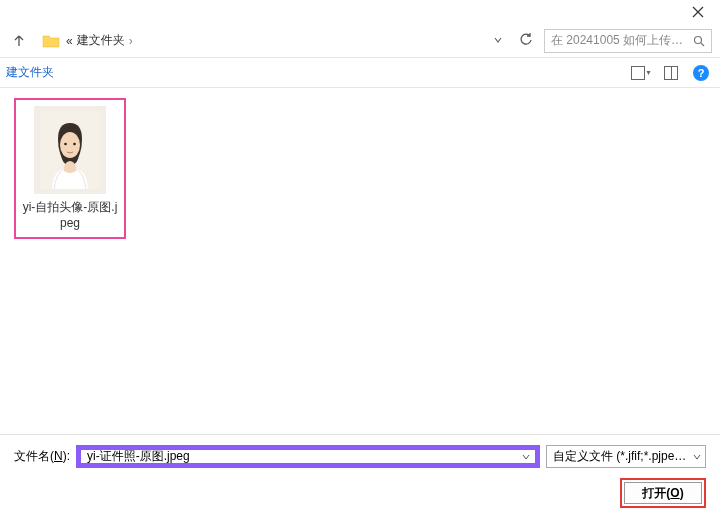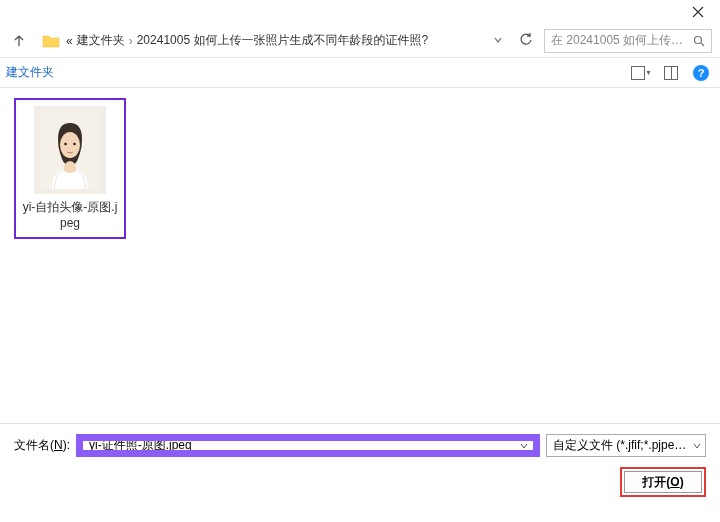--- a/index.html
+++ b/index.html
@@ -20,28 +20,28 @@
 .toolbar { height: 30px; display: flex; align-items: center; padding: 0 6px; border-bottom: 1px solid #e5e5e5; }
 .toolbar .left-label { color: #1a66cc; }
 .toolbar .spacer { flex: 1; }
 .tb-btn { width: 26px; height: 22px; display: flex; align-items: center; justify-content: center; margin-left: 4px; cursor: pointer; }
 .view-icon { width: 14px; height: 14px; border: 1px solid #666; }
 .view-dd { font-size: 8px; color: #666; margin-left: 1px; }
 .preview-icon { width: 14px; height: 14px; border: 1px solid #666; display: flex; }
 .preview-icon::before { content: ""; width: 6px; border-right: 1px solid #666; }
 .help-icon { width: 16px; height: 16px; border-radius: 50%; background: #1a8cff; color: #fff; display: flex; align-items: center; justify-content: center; font-size: 11px; font-weight: bold; }
 .file-area { height: 346px; padding: 10px 14px; overflow: auto; }
-.file-item { width: 112px; border: 2px solid #6d28d9; padding: 6px; display: flex; flex-direction: column; align-items: center; cursor: pointer; }
+.file-item { width: 112px; border: 2px solid #ec4899; padding: 6px; display: flex; flex-direction: column; align-items: center; cursor: pointer; }
 .thumb { width: 72px; height: 88px; background: #f2ede6; display: flex; align-items: center; justify-content: center; margin-bottom: 6px; }
 .file-label { text-align: center; color: #333; line-height: 1.3; word-break: break-all; }
-.bottom { position: absolute; bottom: 11px; left: 0; right: 0; padding: 10px 14px 14px; border-top: 1px solid #e0e0e0; }
+.bottom { position: absolute; bottom: 0; left: 0; right: 0; padding: 10px 14px 14px; border-top: 1px solid #e0e0e0; }
 .filename-row { display: flex; align-items: center; gap: 6px; margin-bottom: 10px; }
 .fn-label { white-space: nowrap; }
 .fn-u { text-decoration: underline; }
-.fn-input-wrap { flex: 1; display: flex; align-items: center; border: 7px solid #8b5cf6; height: 23px; }
+.fn-input-wrap { flex: 1; display: flex; align-items: center; border: 5px solid #8b5cf6; height: 23px; }
 .fn-input-wrap input { flex: 1; border: none; outline: none; padding: 0 6px; height: 100%; }
 .fn-dd { width: 18px; text-align: center; color: #555; cursor: pointer; }
 .filetype { width: 160px; height: 23px; border: 1px solid #aaa; display: flex; align-items: center; padding: 0 4px 0 6px; }
 .filetype span { flex: 1; white-space: nowrap; overflow: hidden; text-overflow: ellipsis; }
 .btn-row { display: flex; justify-content: flex-end; gap: 10px; }
 .btn { width: 82px; height: 26px; border: 1px solid #999; background: #fdfdfd; display: flex; align-items: center; justify-content: center; cursor: pointer; font-weight: bold; }
 .btn-open-wrap { border: 2px solid #e53935; padding: 2px; }
 .btn-open-wrap .btn { width: 78px; height: 22px; }
 </style>
 </head>
@@ -61,21 +61,20 @@
         <path d="M7 2 L7 12 M7 2 L3 6 M7 2 L11 6" stroke="#555" stroke-width="1.3" fill="none"></path>
       </svg>
   </div>
   <svg class="folder-icon" viewBox="0 0 18 18">
     <path d="M1 4 h6 l1.5 2 H17 v9 H1 z" fill="#ffd55a" stroke="#e0b43a" stroke-width="0.5"></path>
   </svg>
   <div class="breadcrumb">
     <span class="bc-text">«</span>
     <span class="bc-text">建文件夹</span>
     <span class="sep">›</span>
-    <span class="bc-text">20241005 如何上传一张照片生成不同年龄段的证件照?</span>
   </div>
   <div class="nav-dd">
     <svg width="10" height="10" viewBox="0 0 10 10">
         <path d="M2 3 L5 7 L8 3" stroke="#666" stroke-width="1.2" fill="none"></path>
       </svg>
   </div>
   <div class="refresh">
     <svg width="14" height="14" viewBox="0 0 14 14">
         <path d="M11 4 A5 5 0 1 0 12 8" stroke="#555" stroke-width="1.3" fill="none"></path>
         <path d="M11 1 L11 4 L8 4" stroke="#555" stroke-width="1.3" fill="none"></path>

